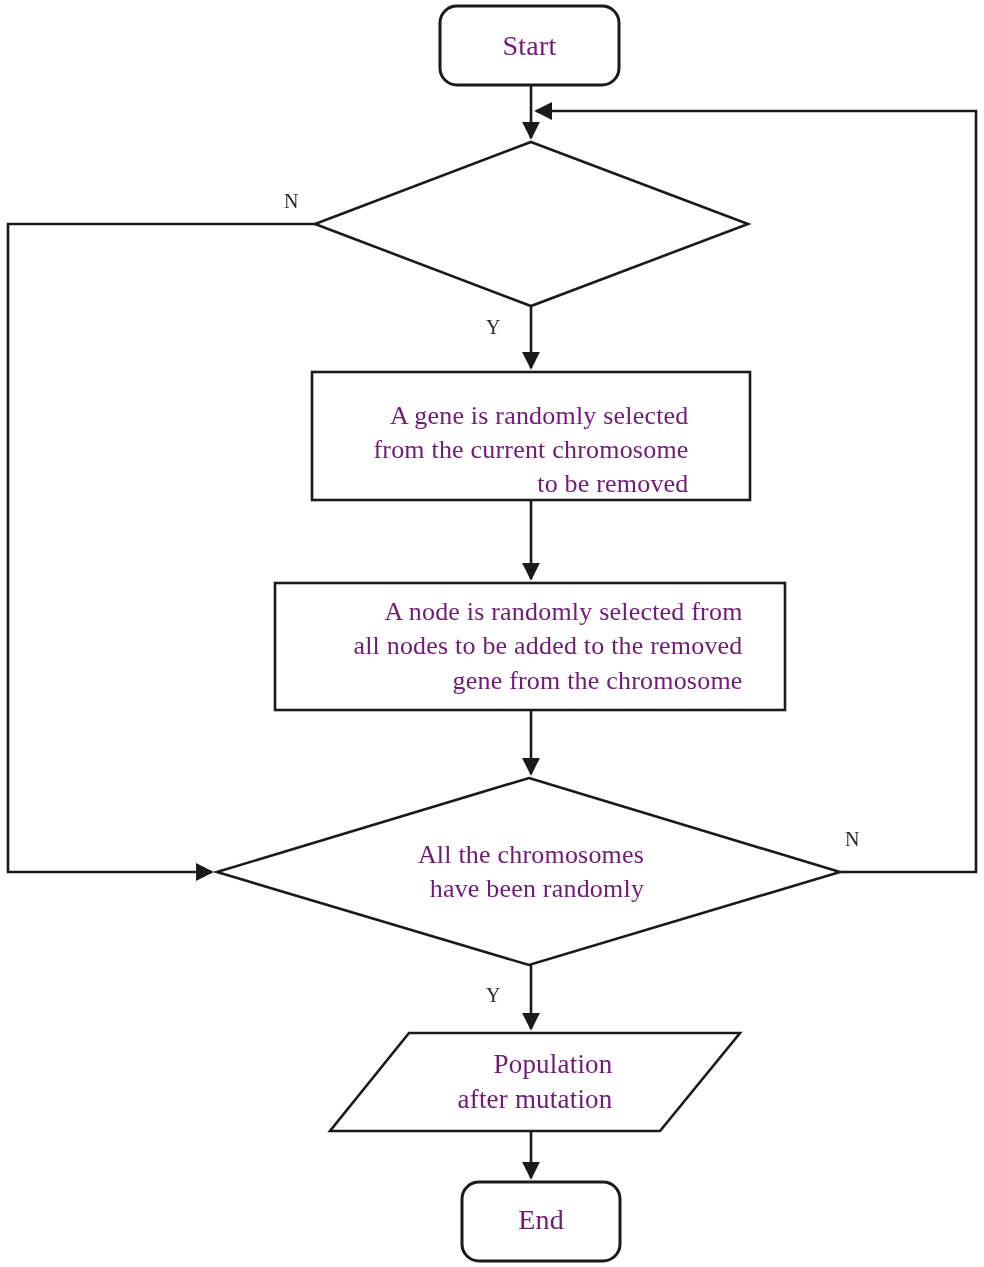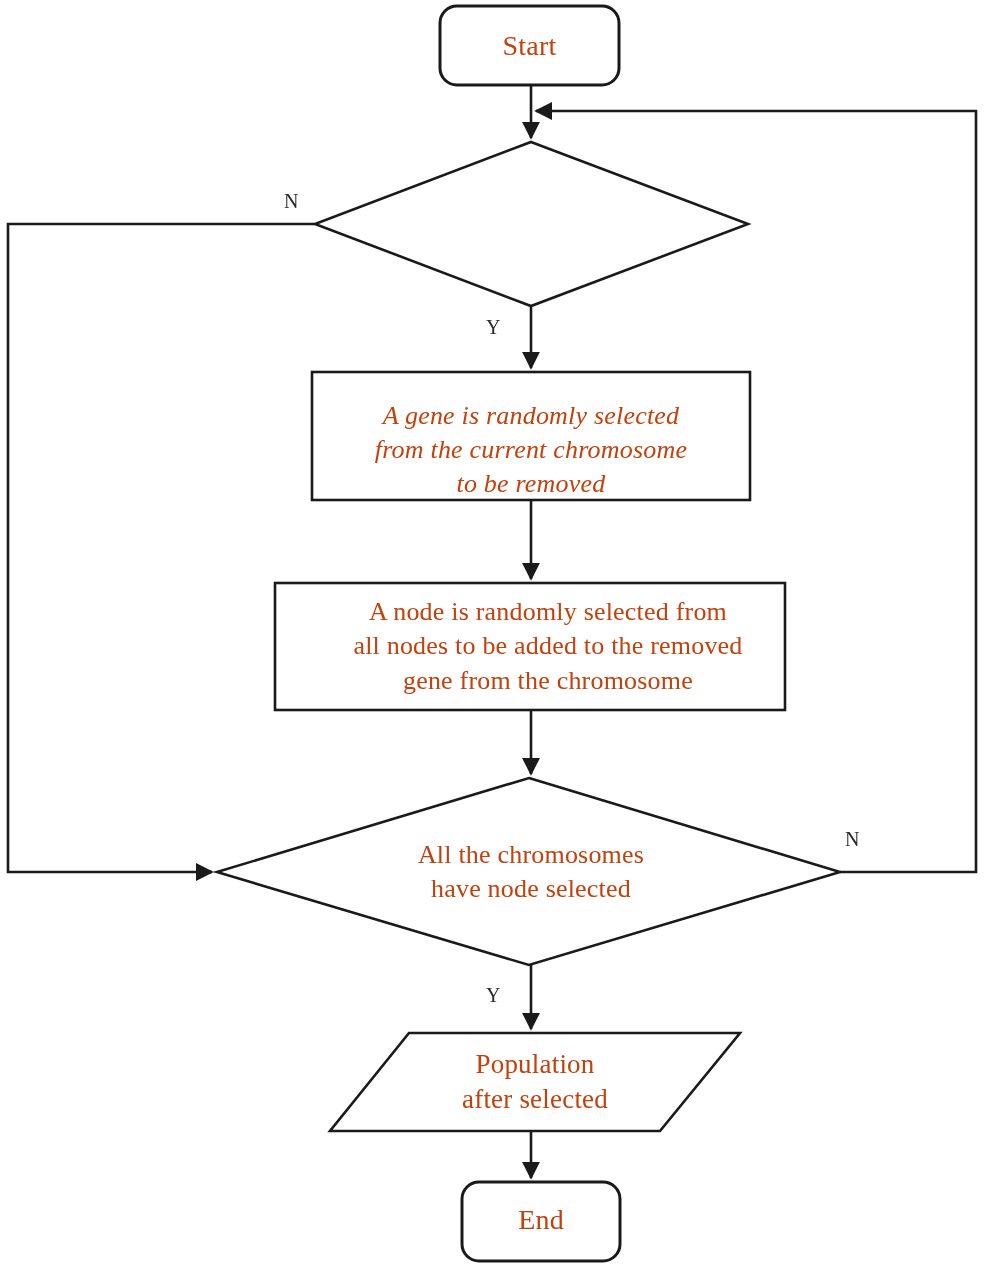--- a/index.html
+++ b/index.html
@@ -24,22 +24,22 @@
     left: 0;
     top: 0;
     width: 984px;
     height: 1267px;
   }
   .node-text {
     position: absolute;
     display: flex;
     align-items: center;
     justify-content: center;
-    text-align: center;
-    color: #c2410c;
+    text-align: right;
+    color: #701a75;
     white-space: pre-line;
     pointer-events: none;
     letter-spacing: 0.2px;
   }
   .terminal-text {
     font-size: 28px;
     line-height: 1.25;
   }
   .process-text {
     font-size: 26px;
@@ -99,33 +99,33 @@
     <path d="M 840 872 L 976 872 L 976 111 L 536 111" fill="none" stroke="#1a1a1a" stroke-width="2.6" marker-end="url(#arrow)"></path>
 
     <line x1="531" y1="965" x2="531" y2="1029" stroke="#1a1a1a" stroke-width="2.6" marker-end="url(#arrow)"></line>
 
     <line x1="531" y1="1131" x2="531" y2="1178" stroke="#1a1a1a" stroke-width="2.6" marker-end="url(#arrow)"></line>
   </svg>
 
   <div class="node-text terminal-text" style="left:440px; top:6px; width:179px; height:79px;">Start</div>
 
 
-  <div class="node-text process-text" style="left:314px; top:374px; width:434px; height:152px;font-style:italic;">A gene is randomly selected
+  <div class="node-text process-text" style="left:314px; top:374px; width:434px; height:152px;">A gene is randomly selected
 from the current chromosome
 to be removed</div>
 
   <div class="node-text process-text" style="left:277px; top:585px; width:542px; height:123px;">A node is randomly selected from
 all nodes to be added to the removed
 gene from the chromosome</div>
 
   <div class="node-text decision-text" style="left:331px; top:826px; width:400px; height:92px;">All the chromosomes
-have node selected</div>
+have been randomly</div>
 
   <div class="node-text io-text" style="left:395px; top:1036px; width:280px; height:92px;">Population
-after selected</div>
+after mutation</div>
 
   <div class="node-text terminal-text" style="left:462px; top:1182px; width:158px; height:74px;">End</div>
 
   <div class="edge-label" style="left:284px; top:191px;">N</div>
 
   <div class="edge-label" style="left:486px; top:317px;">Y</div>
 
   <div class="edge-label" style="left:845px; top:829px;">N</div>
 
   <div class="edge-label" style="left:486px; top:985px;">Y</div>

